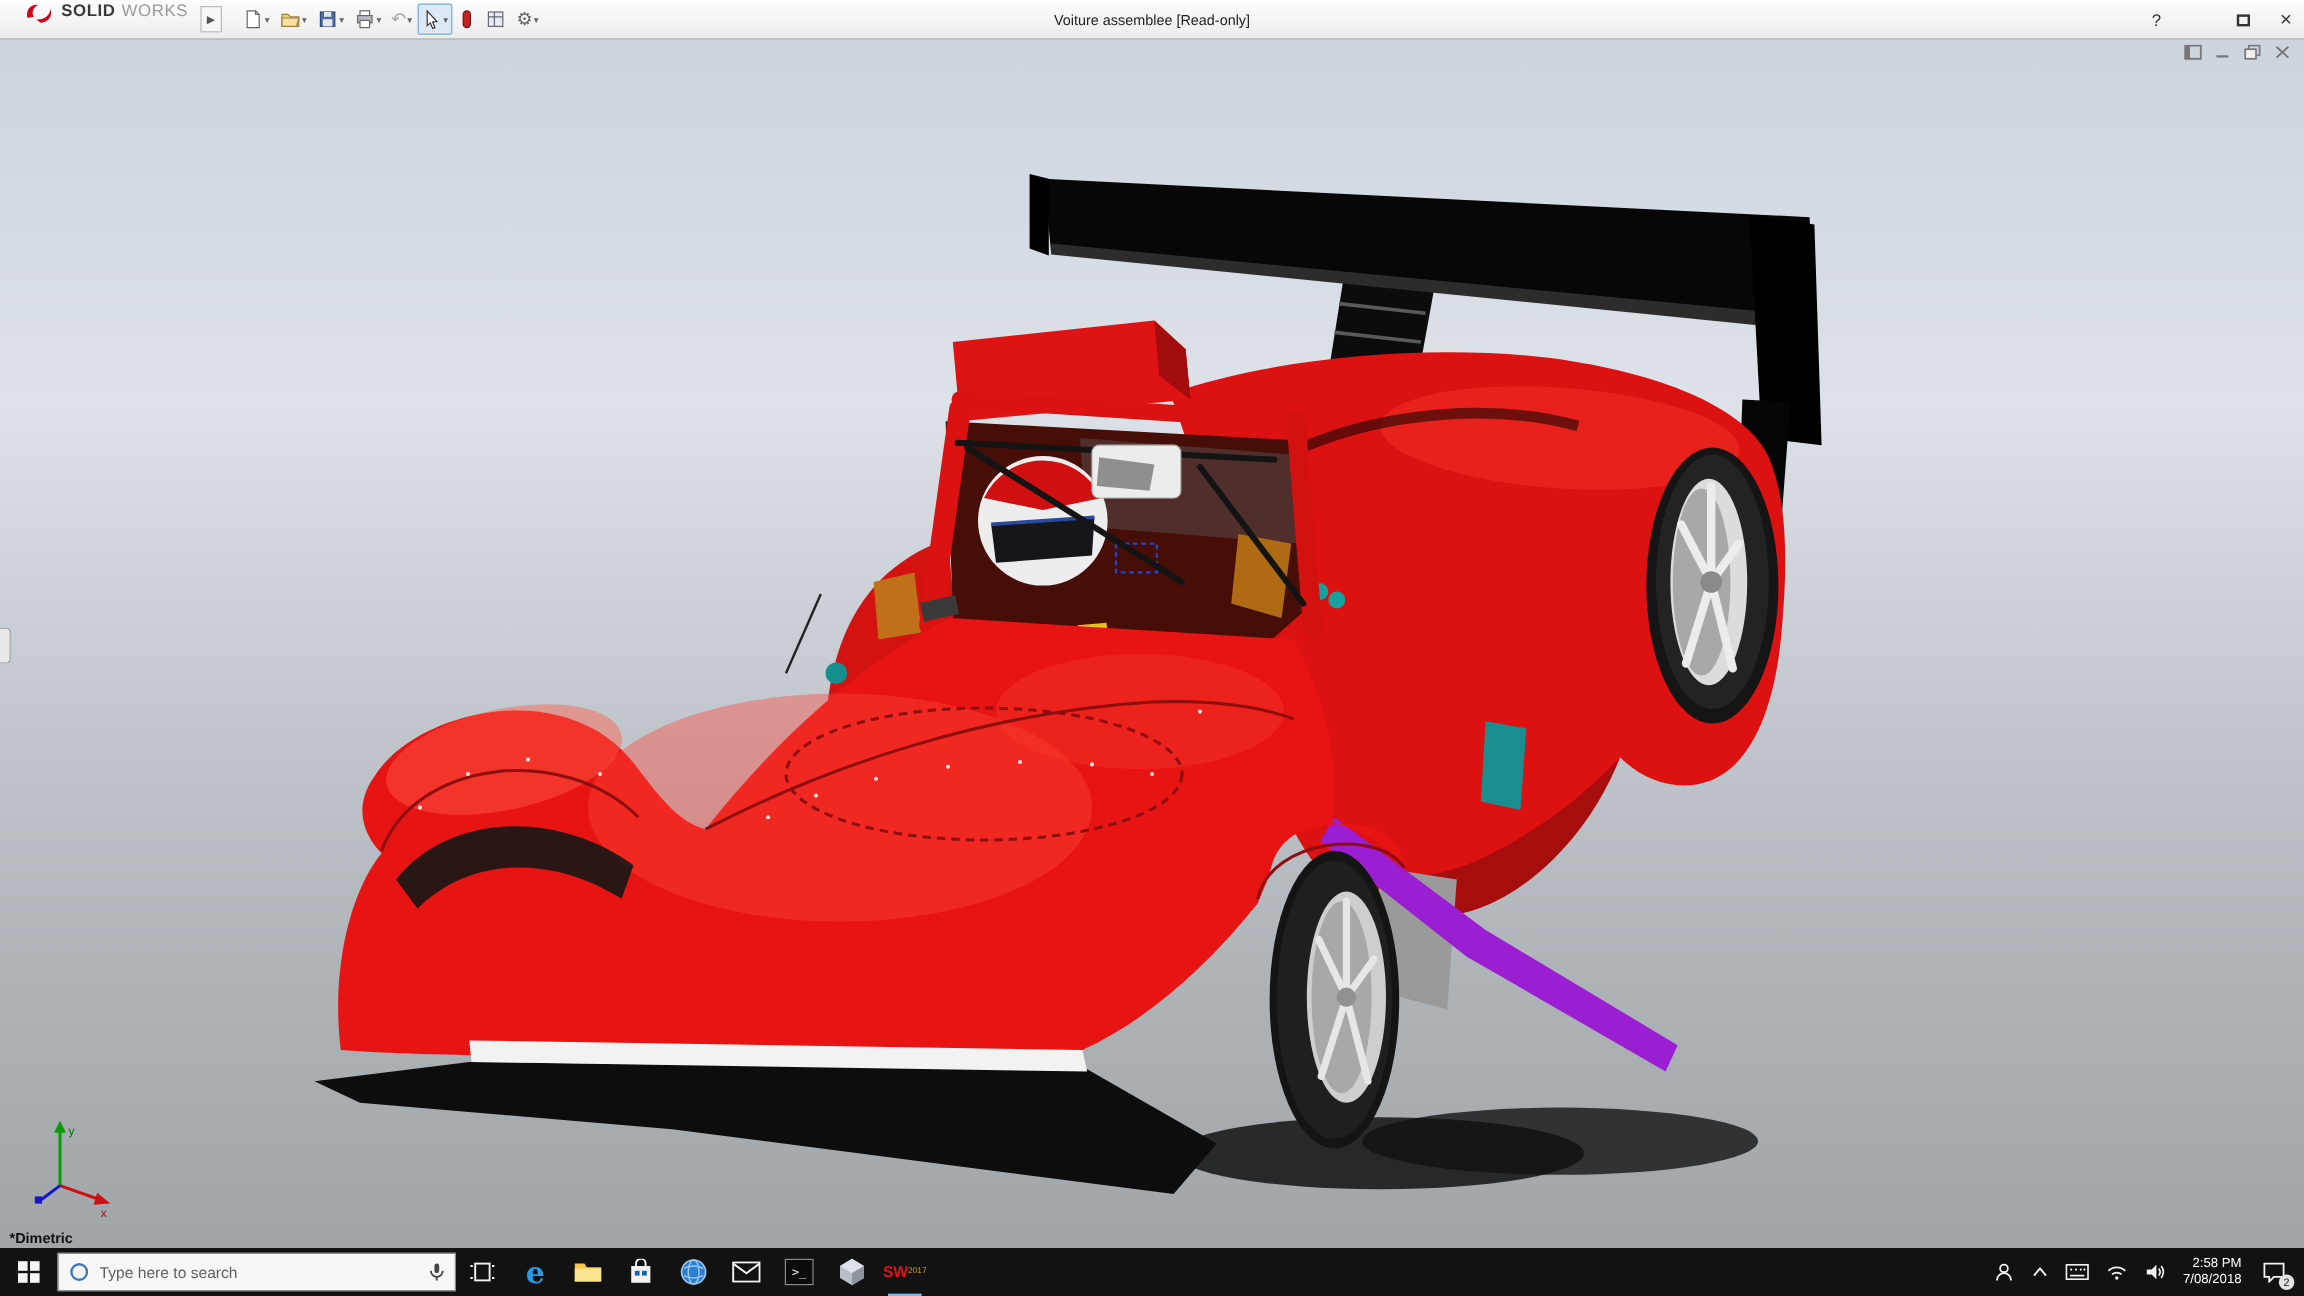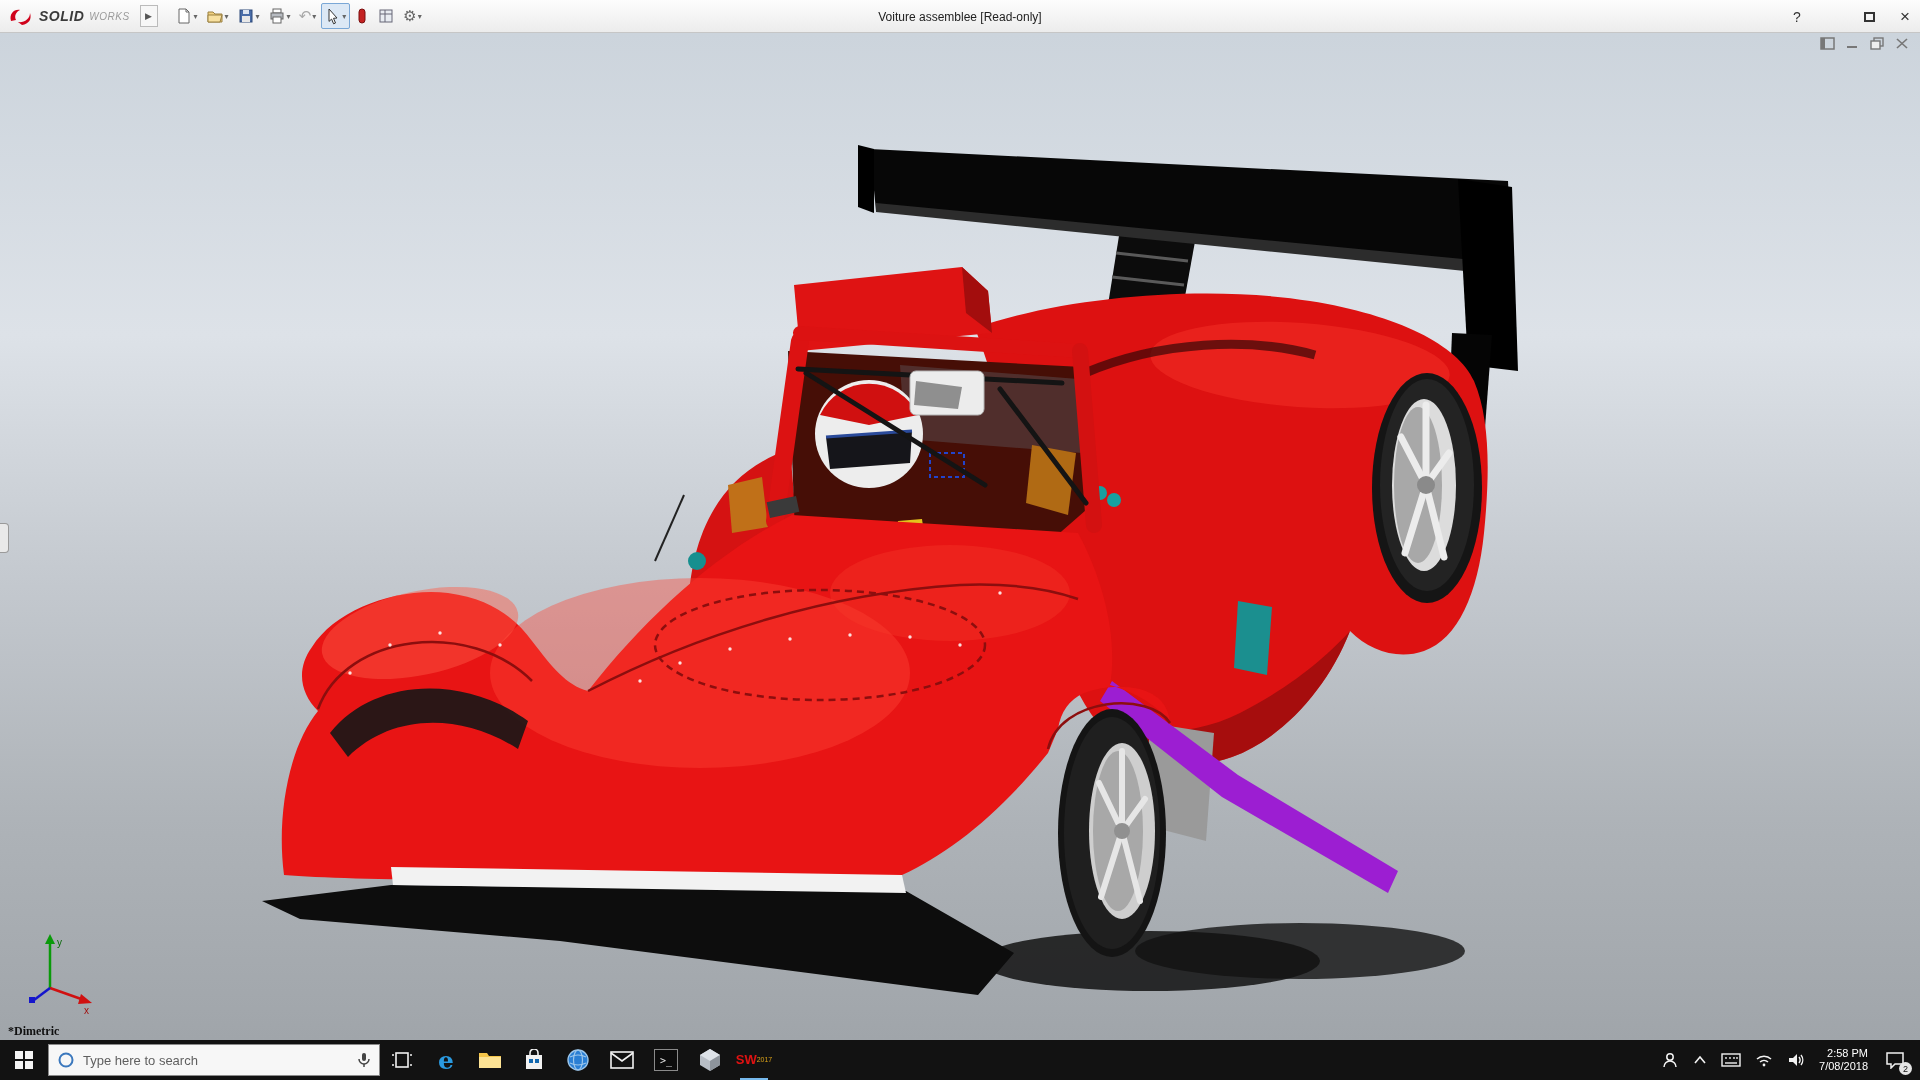--- a/index.html
+++ b/index.html
@@ -4,23 +4,23 @@
 <style>
   * { margin:0; padding:0; box-sizing:border-box; }
   html,body { width:1920px; height:1080px; overflow:hidden;
     font-family:"Liberation Sans","DejaVu Sans",sans-serif; }
   .screen { position:relative; width:1920px; height:1080px; background:#9fa4a9; }
 
   
   .titlebar { position:absolute; top:0; left:0; width:1920px; height:33px;
     background:linear-gradient(#fdfdfd,#ececec); border-bottom:1px solid #c6c6c6;
     display:flex; align-items:center; z-index:30; }
-  .brand { display:flex; align-items:center; gap:5px; padding:0 10px 0 8px; height:100%;font-style:italic; }
+  .brand { display:flex; align-items:flex-start; gap:5px; padding:0 10px 0 20px; height:100%; }
   .brand-bold { font-weight:bold; font-size:14px; color:#3a3a3a; letter-spacing:.5px; }
-  .brand-light { font-weight:normal; font-size:10px; color:#9a9a9a; letter-spacing:.5px; }
+  .brand-light { font-weight:normal; font-size:14px; color:#9a9a9a; letter-spacing:.5px; }
   .flyout-btn { width:18px; height:22px; border:1px solid #bbb; background:#f7f7f7;
     font-size:9px; color:#555; display:flex; align-items:center; justify-content:center;
     margin-right:14px; cursor:default; }
   .tb-group { display:flex; align-items:center; gap:2px; }
   .tb-btn { display:flex; align-items:center; height:26px; padding:2px 3px; border-radius:2px; }
   .tb-btn.active { border:1px solid #7aa7d6; background:#dce8f5; }
   .tb-caret { font-size:8px; color:#666; margin-left:1px; }
   .doc-title { position:absolute; left:0; right:0; top:0; height:33px; display:flex;
     align-items:center; justify-content:center; font-size:12px; color:#222; pointer-events:none;border-radius:16px; }
   .win-ctrls { position:absolute; right:6px; top:0; height:33px; display:flex;
@@ -34,21 +34,21 @@
   .viewport { position:absolute; top:33px; left:0; width:1920px; height:1007px;
     background:linear-gradient(180deg,#ccd4dc 0%,#dde2e8 30%,#c3c8ce 55%,#aeb3b8 78%,#a0a5aa 100%);
     overflow:hidden; }
   .inner-ctrls { position:absolute; top:4px; right:10px; display:flex; gap:10px; z-index:5; }
   .inner-ctrls svg { display:block; }
   .edge-handle { position:absolute; left:0; top:490px; width:9px; height:30px;
     background:#e9e9e9; border:1px solid #9a9a9a; border-left:none; border-radius:0 4px 4px 0; z-index:5; }
   .car-svg { position:absolute; top:0; left:0; }
   .triad { position:absolute; left:22px; bottom:24px; z-index:4; }
   .view-label { position:absolute; left:8px; bottom:1px; font-size:12px; font-weight:bold;
-    color:#101010; z-index:4;font-family:Liberation Serif, serif; }
+    color:#101010; z-index:4; }
 
   
   .taskbar { position:absolute; left:0; bottom:0; width:1920px; height:40px;
     background:#121212; display:flex; align-items:center; z-index:40; }
   .tb-start { width:48px; height:40px; display:flex; align-items:center; justify-content:center; }
   .win-logo { display:grid; grid-template-columns:8px 8px; grid-template-rows:8px 8px; gap:2px; }
   .win-logo span { background:#f5f5f5; }
   .search-box { width:332px; height:32px; background:#f7f7f7; border:1px solid #8a8a8a;
     display:flex; align-items:center; padding:0 8px; gap:8px; }
   .search-box input { flex:1; border:none; outline:none; background:transparent;

